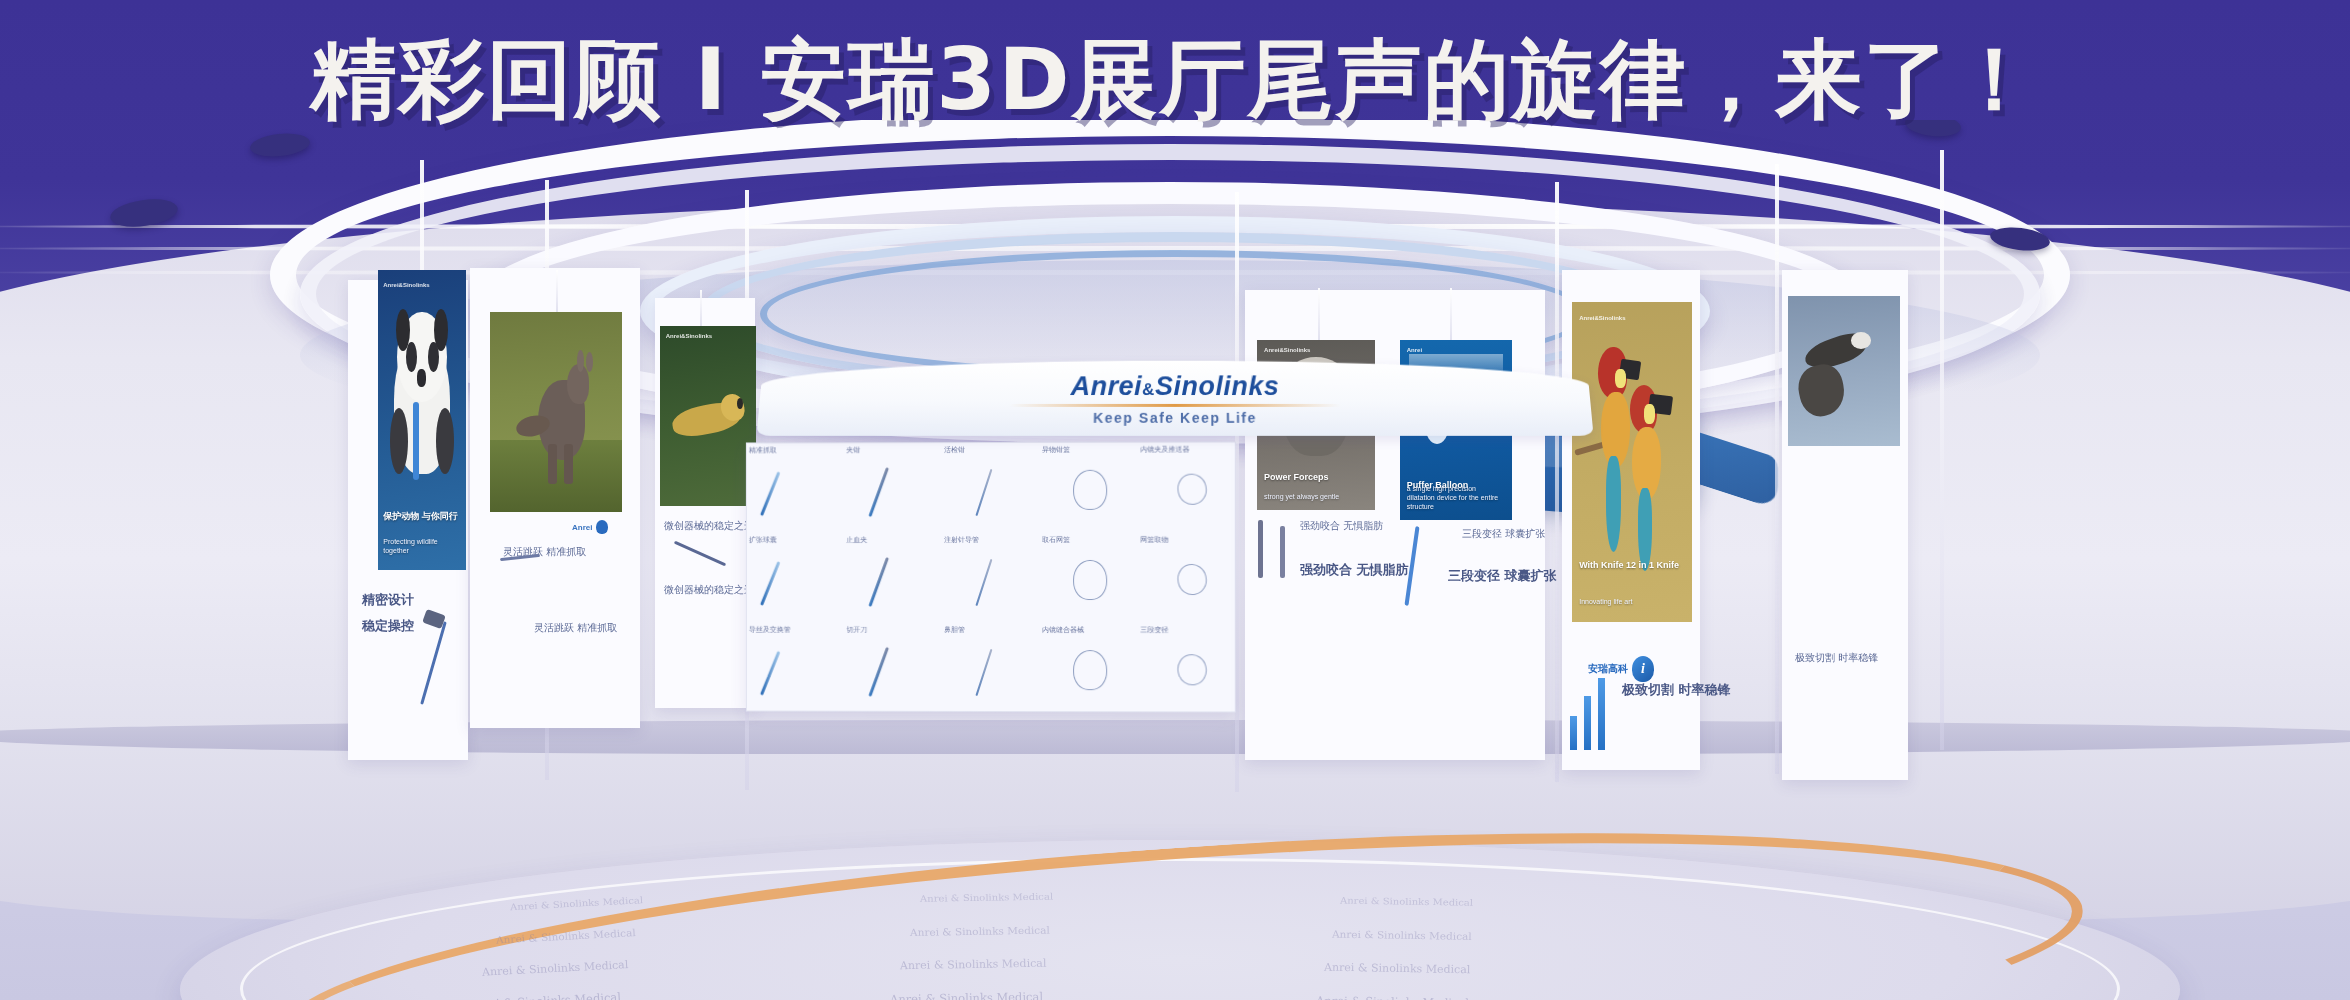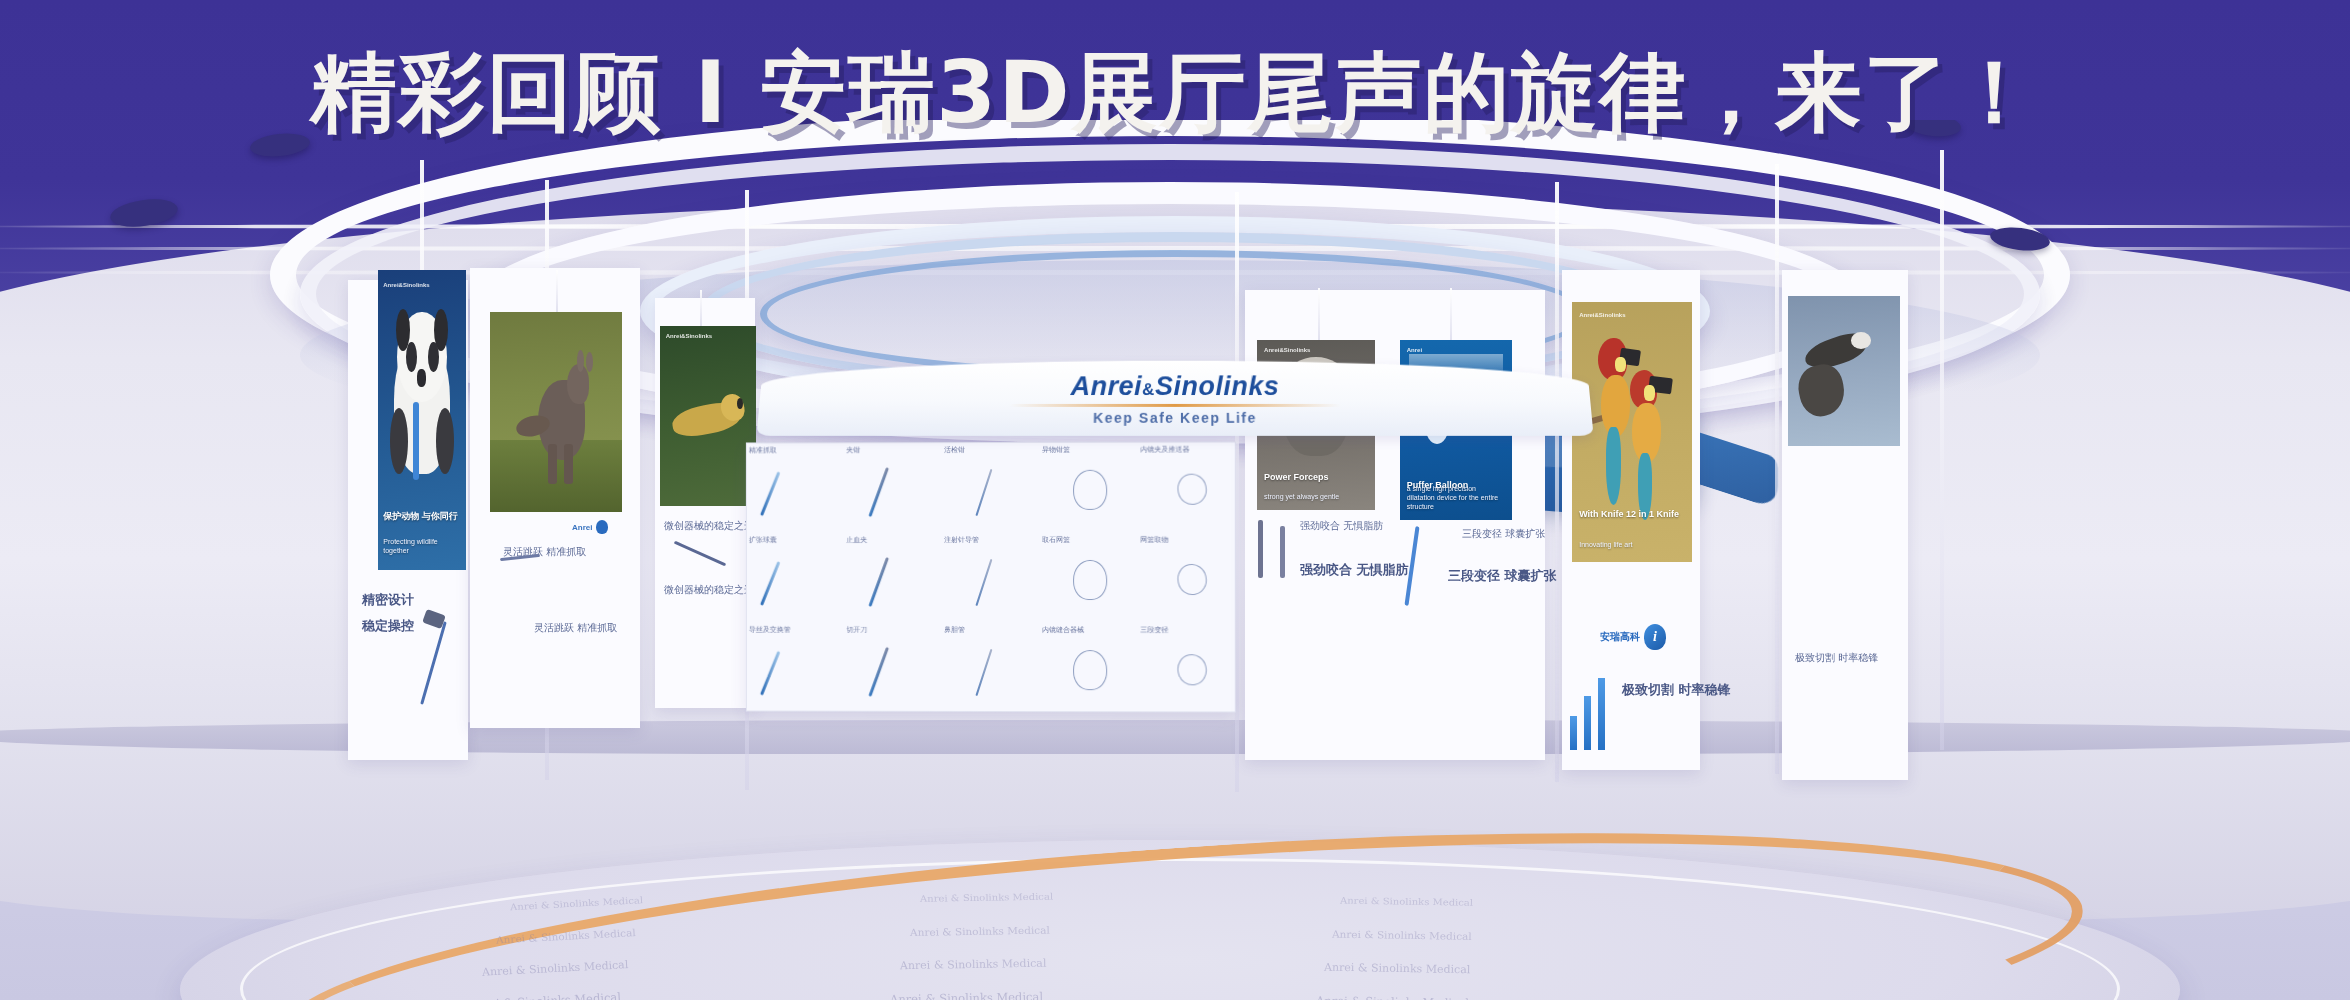--- a/index.html
+++ b/index.html
@@ -137,21 +137,21 @@
   .floor-arc  { position:absolute; left:95px; top:8px; width:1810px; height:250px;
                 border-radius:50%; border:11px solid transparent;
                 border-top-color:#e8a86a; border-left-color:#e9ad74;
                 border-right-color:#e3a065; transform:rotate(-4deg); opacity:.95; }
   .floor-text { position:absolute; color:#7e7cab; font-size:11px; opacity:.45;
                 font-family:"DejaVu Serif", serif; white-space:nowrap; }
 
   .rail { position:absolute; width:4px; background:linear-gradient(180deg,rgba(255,255,255,.95),rgba(210,208,232,.5)); }
 
   
-  .title { position:absolute; left:0; top:35px; width:2350px; text-align:center;
+  .title { position:absolute; left:0; top:22px; width:2350px; text-align:center;
            font-family:"DejaVu Sans","Liberation Sans",sans-serif;
            font-size:86px; font-weight:bold; color:#f4f2ee; letter-spacing:2px;
            text-shadow:5px 6px 0 rgba(35,28,95,.42); white-space:nowrap; z-index:40; }
 </style>
 </head>
 <body>
 
 <div id="stage">
 
   <div class="hall">
@@ -343,41 +343,41 @@
         <div style="position:absolute;left:30%;top:34%;width:52%;height:16%;background:#bcd9f2;border-radius:50% 40% 46% 50%;transform:rotate(-6deg);"></div>
         <div style="position:absolute;left:22%;top:36%;width:22%;height:22%;background:#e3f0fb;border-radius:50%;"></div>
         <div class="ptitle">Puffer Balloon</div>
         <div class="psub">a single high precision dilatation device for the entire structure</div>
       </div>
       <div class="cn-label" style="left:1462px; top:406px;">三段变径  球囊扩张</div>
       <div style="position:absolute;left:1410px;top:406px;width:4px;height:80px;background:#4a86d4;border-radius:2px;transform:rotate(8deg);"></div>
       <div class="cn-label big" style="left:1448px; top:446px;">三段变径  球囊扩张</div>
 
       <div class="panel" style="left:1562px; top:150px; width:138px; height:500px;"></div>
-      <div class="poster" style="left:1572px; top:182px; width:120px; height:260px;
+      <div class="poster" style="left:1572px; top:182px; width:120px; height:320px;
            background:linear-gradient(175deg,#b7a15c 0%,#c2ab63 50%,#c9b26a 100%);">
         <div class="pbrand">Anrei&amp;Sinolinks</div>
 
         <div style="position:absolute;left:2%;top:44%;width:42%;height:6px;background:#8a6a44;border-radius:3px;transform:rotate(-16deg);"></div>
 
         <div style="position:absolute;left:22%;top:14%;width:24%;height:16%;background:#b8332a;border-radius:54% 46% 40% 50%;"></div>
         <div style="position:absolute;left:40%;top:18%;width:17%;height:6%;background:#2a2a2e;border-radius:2px;transform:rotate(8deg);"></div>
         <div style="position:absolute;left:36%;top:21%;width:9%;height:6%;background:#f0e27a;border-radius:40%;"></div>
         <div style="position:absolute;left:24%;top:28%;width:24%;height:24%;background:#e2a63e;border-radius:46% 42% 50% 50%;"></div>
         <div style="position:absolute;left:28%;top:48%;width:13%;height:30%;background:#3f9fb5;border-radius:44% 44% 60% 60%;"></div>
 
         <div style="position:absolute;left:48%;top:26%;width:23%;height:15%;background:#bb3a2c;border-radius:52% 48% 40% 50%;"></div>
         <div style="position:absolute;left:64%;top:29%;width:19%;height:6%;background:#2a2a2e;border-radius:2px;transform:rotate(7deg);"></div>
         <div style="position:absolute;left:60%;top:32%;width:9%;height:6%;background:#f0e27a;border-radius:40%;"></div>
         <div style="position:absolute;left:50%;top:39%;width:24%;height:23%;background:#e5ab44;border-radius:46% 42% 50% 50%;"></div>
         <div style="position:absolute;left:55%;top:58%;width:12%;height:26%;background:#3f9fb5;border-radius:44% 44% 60% 60%;"></div>
         <div class="ptitle">With Knife 12 in 1 Knife</div>
         <div class="psub">Innovating life art</div>
       </div>
-      <div class="ibadge" style="left:1588px; top:504px;margin-left:12px;">
+      <div class="ibadge" style="left:1588px; top:536px;">
         <span class="itxt">安瑞高科</span>
         <span class="imark">i</span>
       </div>
       <div class="bars" id="mini-chart" style="left:1570px; top:540px; height:90px;">
           <i style="height: 34px;"></i>
           <i style="height: 54px;"></i>
           <i style="height: 72px;"></i>
         </div>
       <div class="cn-label big" style="left:1622px; top:560px;">极致切割  时率稳锋</div>
 

